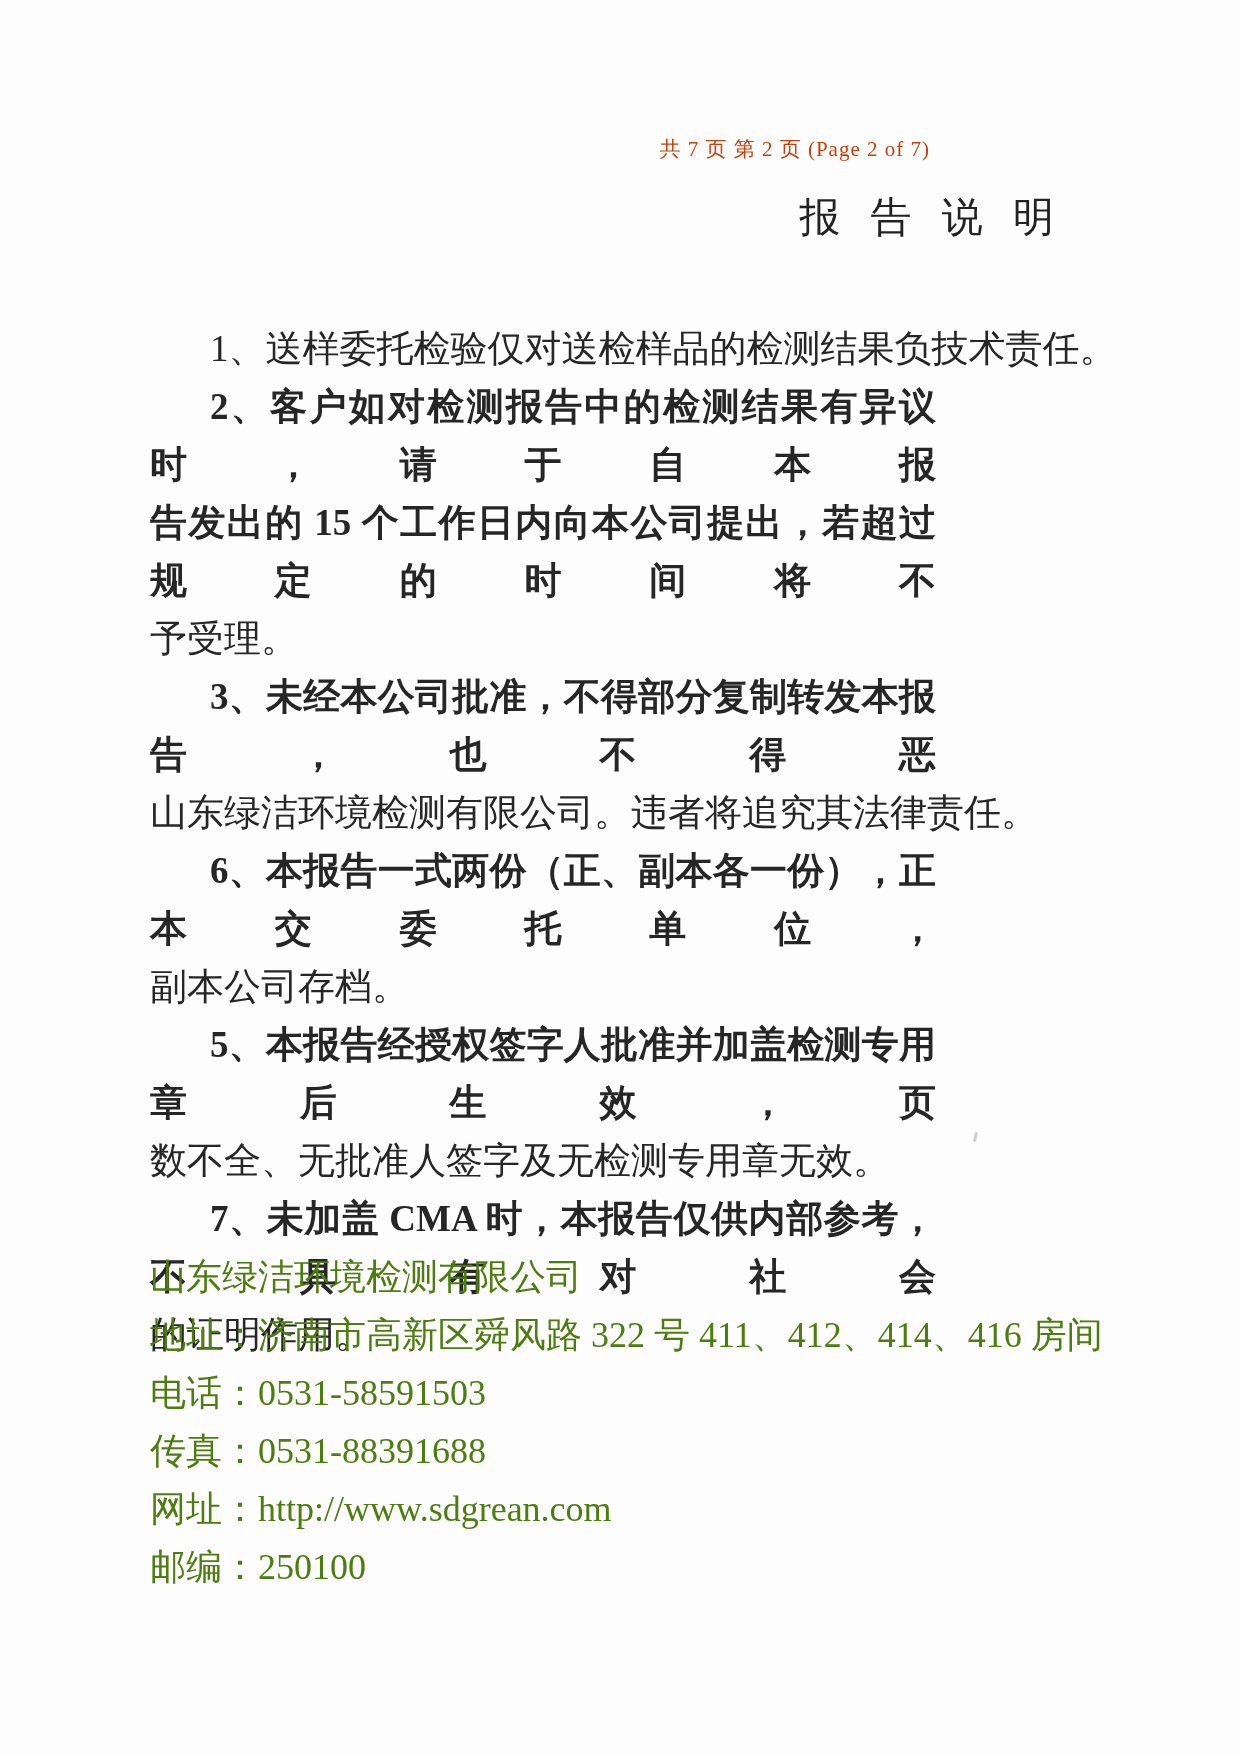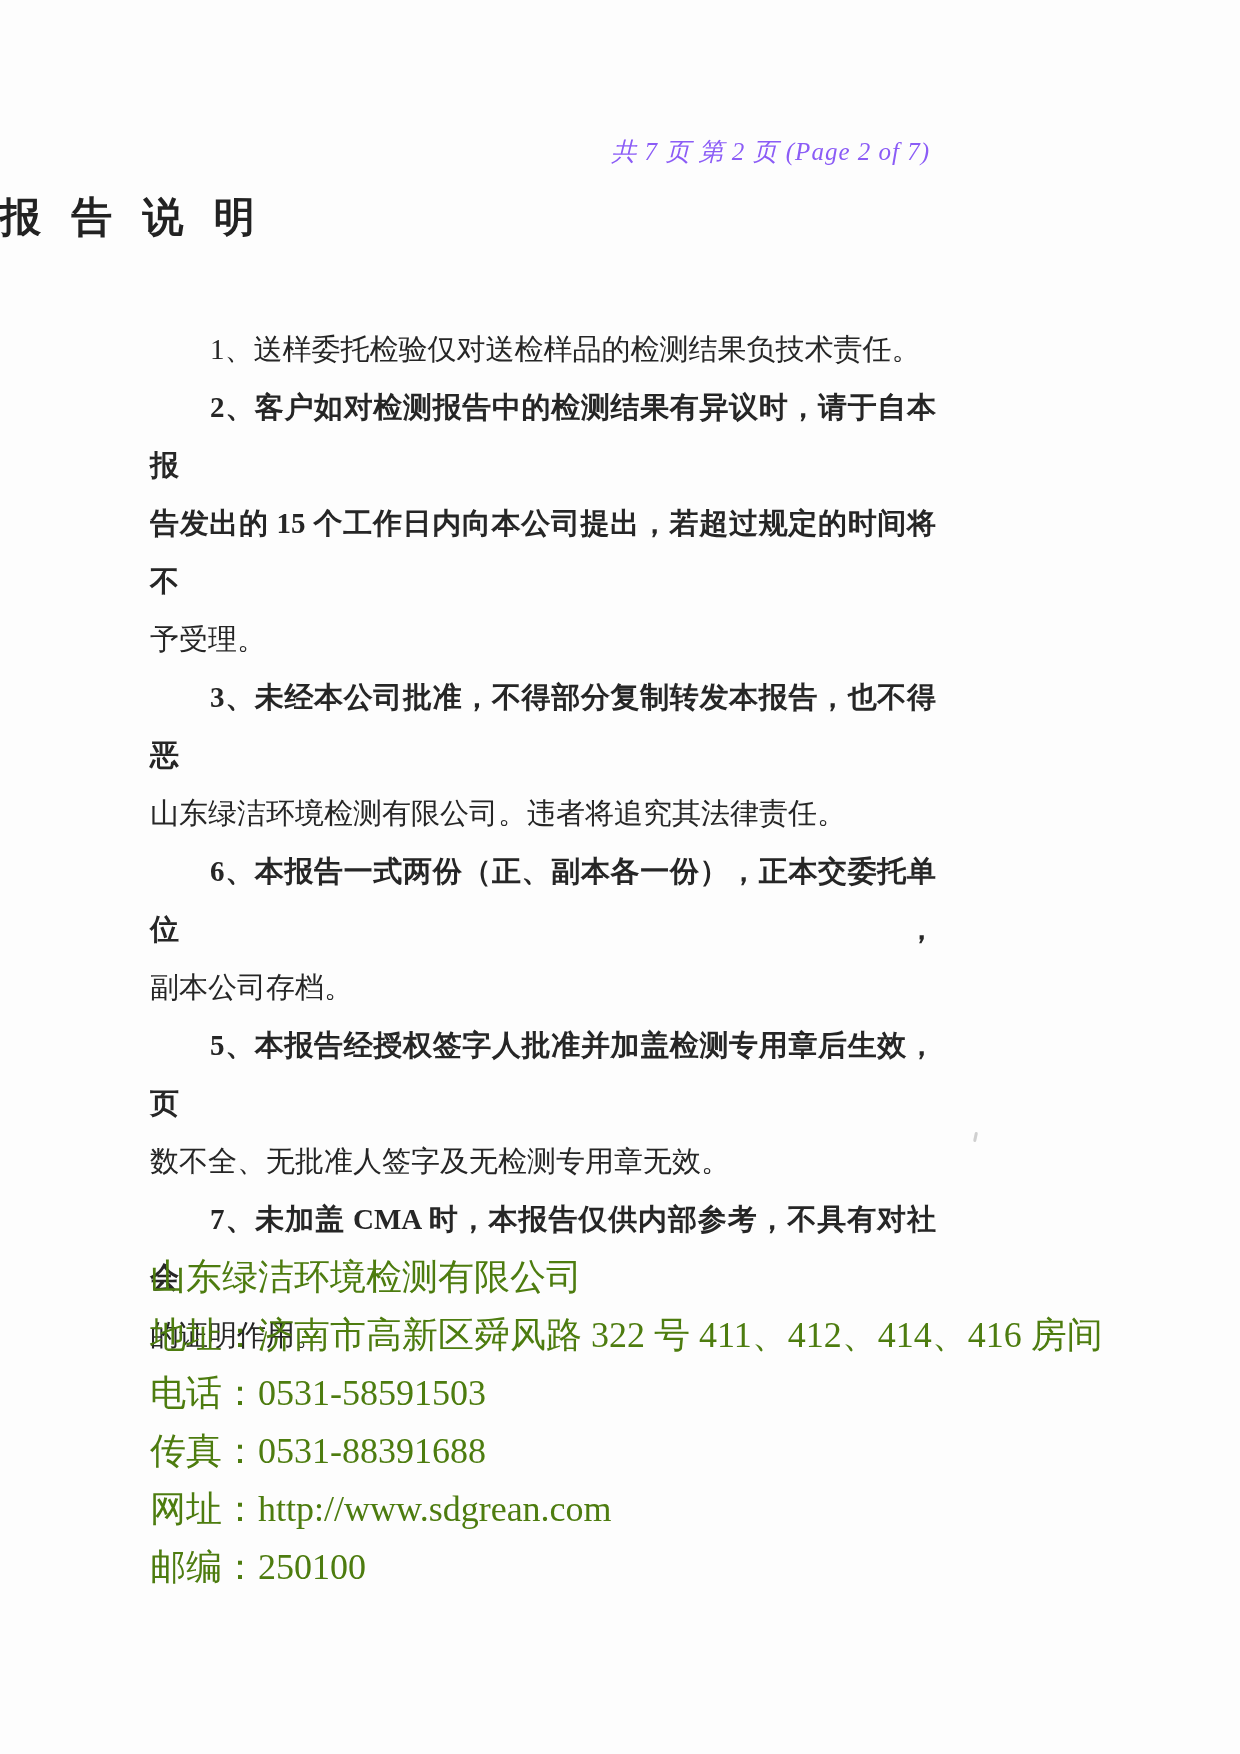--- a/index.html
+++ b/index.html
@@ -12,43 +12,42 @@
     position: relative;
     background: #fdfdfd;
     font-family: "Liberation Serif", "DejaVu Serif", serif;
     color: #2a2a2a;
     overflow: hidden;
   }
   .page-header {
     position: absolute;
     top: 135px;
     right: 310px;
-    font-size: 25px;
+    font-size: 21px;
     letter-spacing: 1px;
-    color: #8b5cf6;
+    color: #c2410c;
     white-space: nowrap;
-    font-style: italic;
   }
   .doc-title {
     position: absolute;
     top: 190px;
     left: 0;
     width: 1064px;
-    text-align: left;
+    text-align: right;
     font-size: 41px;
-    font-weight: 700;
+    font-weight: 400;
     letter-spacing: 10px;
     color: #222;
   }
   .notes {
     position: absolute;
     top: 320px;
     left: 150px;
     width: 786px;
-    font-size: 29px;
+    font-size: 37px;
     line-height: 58px;
     color: #262626;
   }
   .line {
     white-space: nowrap;
     text-align: left;
   }
   .line.full {
     white-space: normal;
     text-align: justify;

